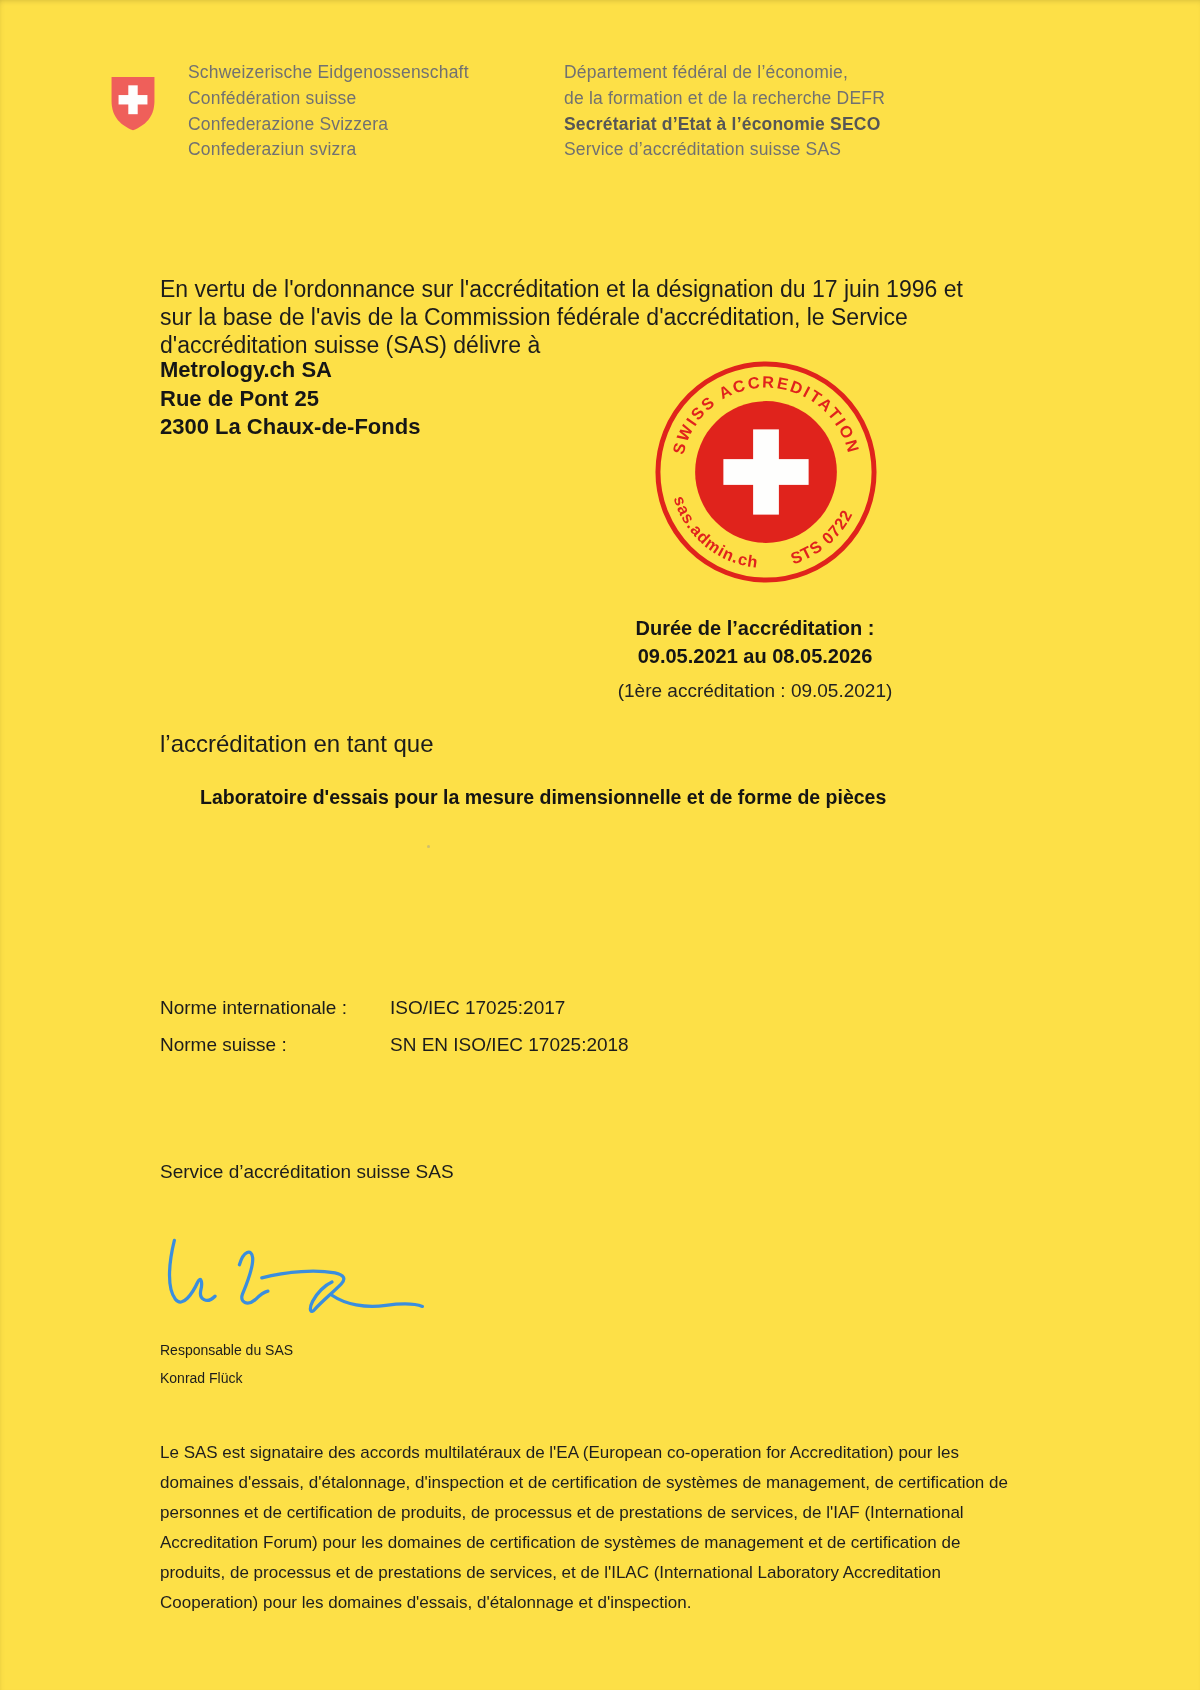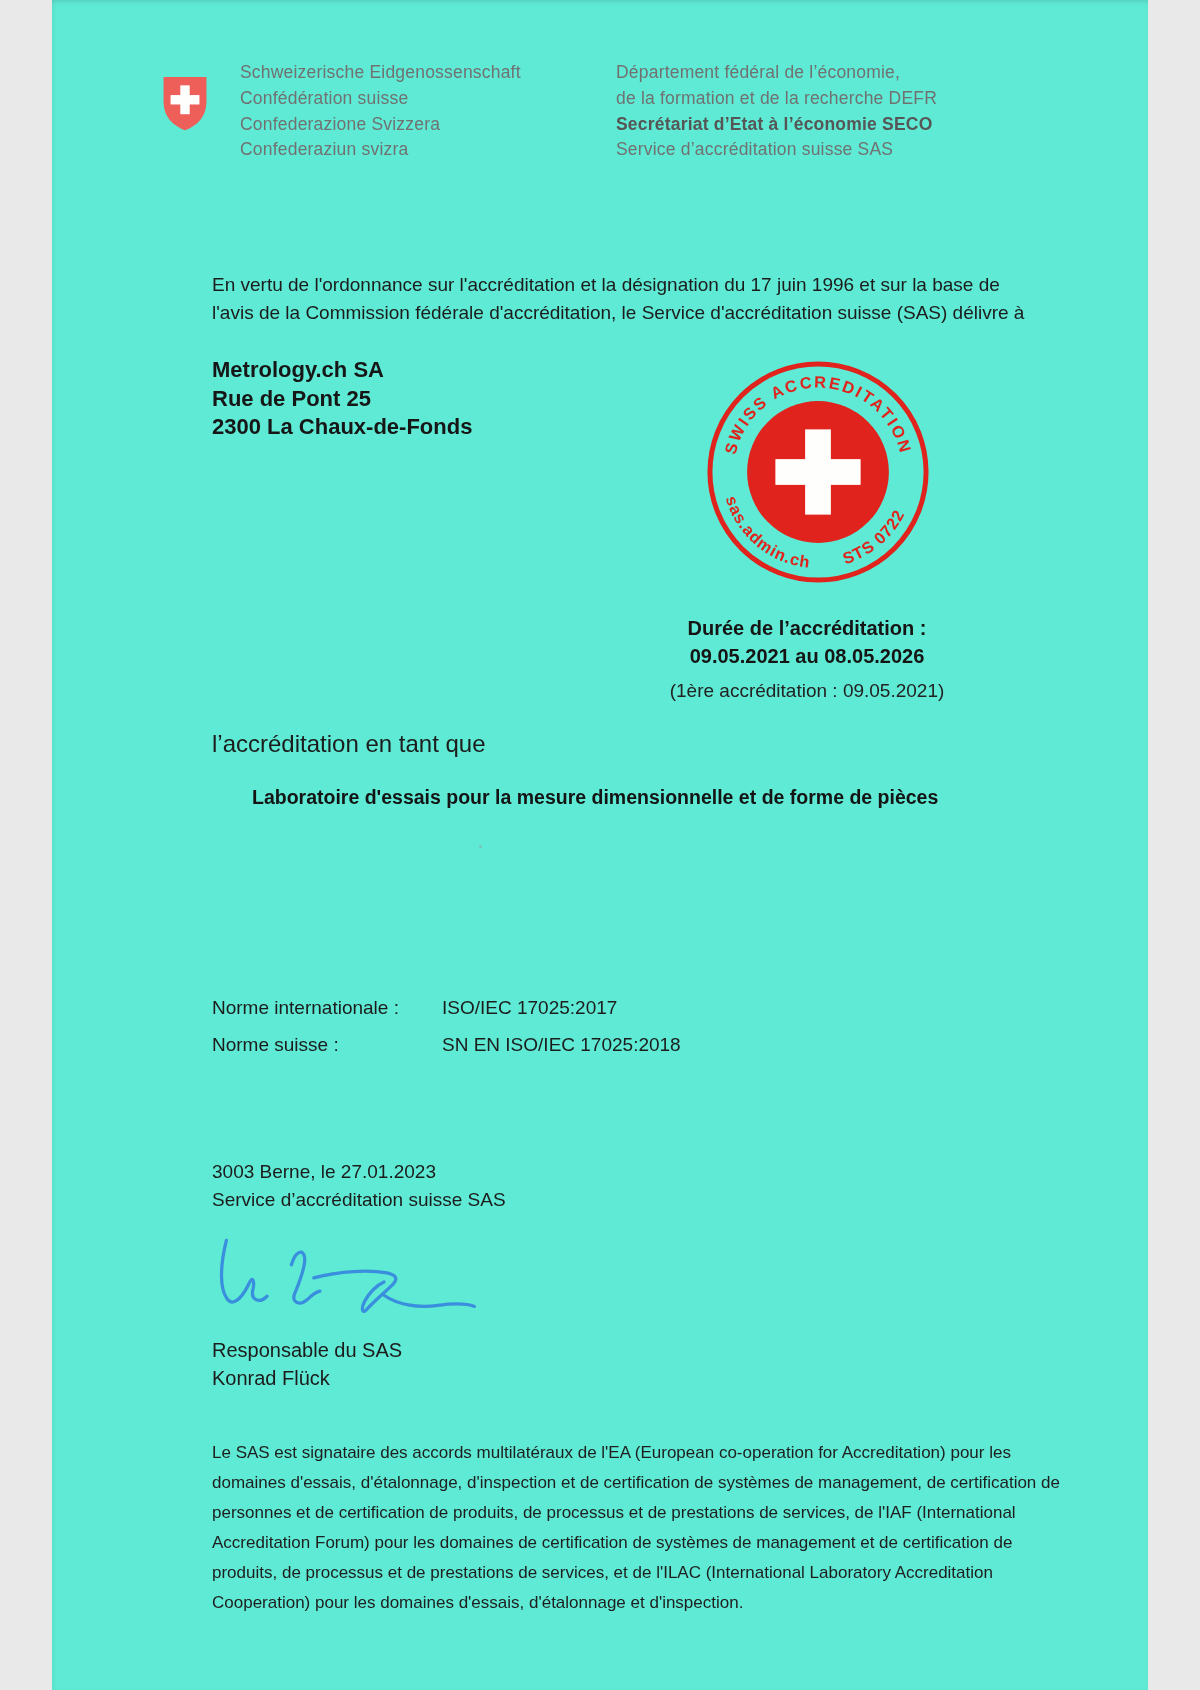--- a/index.html
+++ b/index.html
@@ -1,36 +1,36 @@
 <!DOCTYPE html>
 <html><head>
 <meta charset="utf-8">
 <style>
   html,body{margin:0;padding:0;background:#e9e9e9;}
   .page{
     position:relative;
-    width:1096px;height:1690px;
+    width:1200px;height:1690px;
     margin:0 auto;
-    background:#5eead4;
+    background:#fde047;
     font-family:"Liberation Sans","DejaVu Sans",sans-serif;
     color:#1f1f1f;
     overflow:hidden;
     box-shadow:inset 0 4px 6px -4px rgba(0,0,0,.18), inset 4px 0 6px -5px rgba(0,0,0,.10);
   }
 
   
   .header{position:absolute;top:60px;left:100px;display:flex;align-items:flex-start;}
   .coat{width:66px;height:78px;margin-top:2px;}
   .hdr-left{margin-left:22px;width:340px;}
   .hdr-right{margin-left:36px;width:360px;}
   .hdr-line{font-size:17.5px;line-height:25.8px;color:#717171;letter-spacing:.2px;}
   .hdr-line.bold{font-weight:bold;color:#565656;}
 
   
-  .intro{position:absolute;top:252px;left:160px;width:816px;font-size:19px;line-height:28px;color:#1c1c1c;}
+  .intro{position:absolute;top:252px;left:160px;width:816px;font-size:23px;line-height:28px;color:#1c1c1c;}
   .recipient{position:absolute;top:356px;left:160px;font-size:22px;line-height:28.5px;font-weight:bold;color:#161616;}
 
   
   .seal{position:absolute;left:652px;top:358px;width:228px;height:228px;}
 
   
   .duration{position:absolute;top:614px;left:555px;width:400px;text-align:center;}
   .duration .d1,.duration .d2{font-weight:bold;font-size:20px;line-height:28px;color:#151515;}
   .duration .d3{font-size:19px;line-height:28px;margin-top:7px;color:#222;}
 
@@ -42,21 +42,21 @@
 
   
   .norms{position:absolute;top:997px;left:160px;font-size:19px;color:#1c1c1c;}
   .norm-row{display:flex;margin-bottom:15px;}
   .norm-label{width:230px;}
   .norm-value{}
 
   
   .issue{position:absolute;top:1158px;left:160px;font-size:19px;line-height:28px;color:#1c1c1c;}
   .signature{position:absolute;left:152px;top:1232px;width:305px;height:100px;}
-  .signer{position:absolute;top:1336px;left:160px;font-size:20px;line-height:28px;color:#1c1c1c;}
+  .signer{position:absolute;top:1336px;left:160px;font-size:14px;line-height:28px;color:#1c1c1c;}
 
   
   .footer{position:absolute;top:1421px;left:160px;width:858px;font-size:17px;line-height:30px;color:#1e1e1e;}
 </style>
 </head>
 <body>
 
 <div class="page">
 
   <div class="header">
@@ -126,21 +126,20 @@
       <div class="norm-label">Norme internationale :</div>
       <div class="norm-value">ISO/IEC 17025:2017</div>
     </div>
     <div class="norm-row">
       <div class="norm-label">Norme suisse :</div>
       <div class="norm-value">SN EN ISO/IEC 17025:2018</div>
     </div>
   </div>
 
   <div class="issue">
-    <div>3003 Berne, le 27.01.2023</div>
     <div>Service d’accréditation suisse SAS</div>
   </div>
 
   <svg class="signature" viewBox="0 0 300 98" aria-hidden="true">
     <g fill="none" stroke="#3a8ede" stroke-width="3.2" stroke-linecap="round" stroke-linejoin="round">
       <path d="M 22,8 C 17,28 14,54 23,66 C 30,75 40,60 45,49 C 48,43 50,49 48,57 C 46,66 54,71 62,63"></path>
       <path d="M 86,32 C 90,18 98,16 99,25 C 100,35 93,51 89,61 C 86,69 94,73 102,66 C 106,62 110,59 114,58"></path>
       <path d="M 108,45 C 134,38 162,37 180,40 C 189,42 191,46 186,51 C 177,60 165,70 160,76 C 156,81 154,76 158,68 C 162,60 170,52 177,49"></path>
       <path d="M 177,62 C 190,71 210,75 230,72 C 245,70 258,70 266,73"></path>
     </g>

